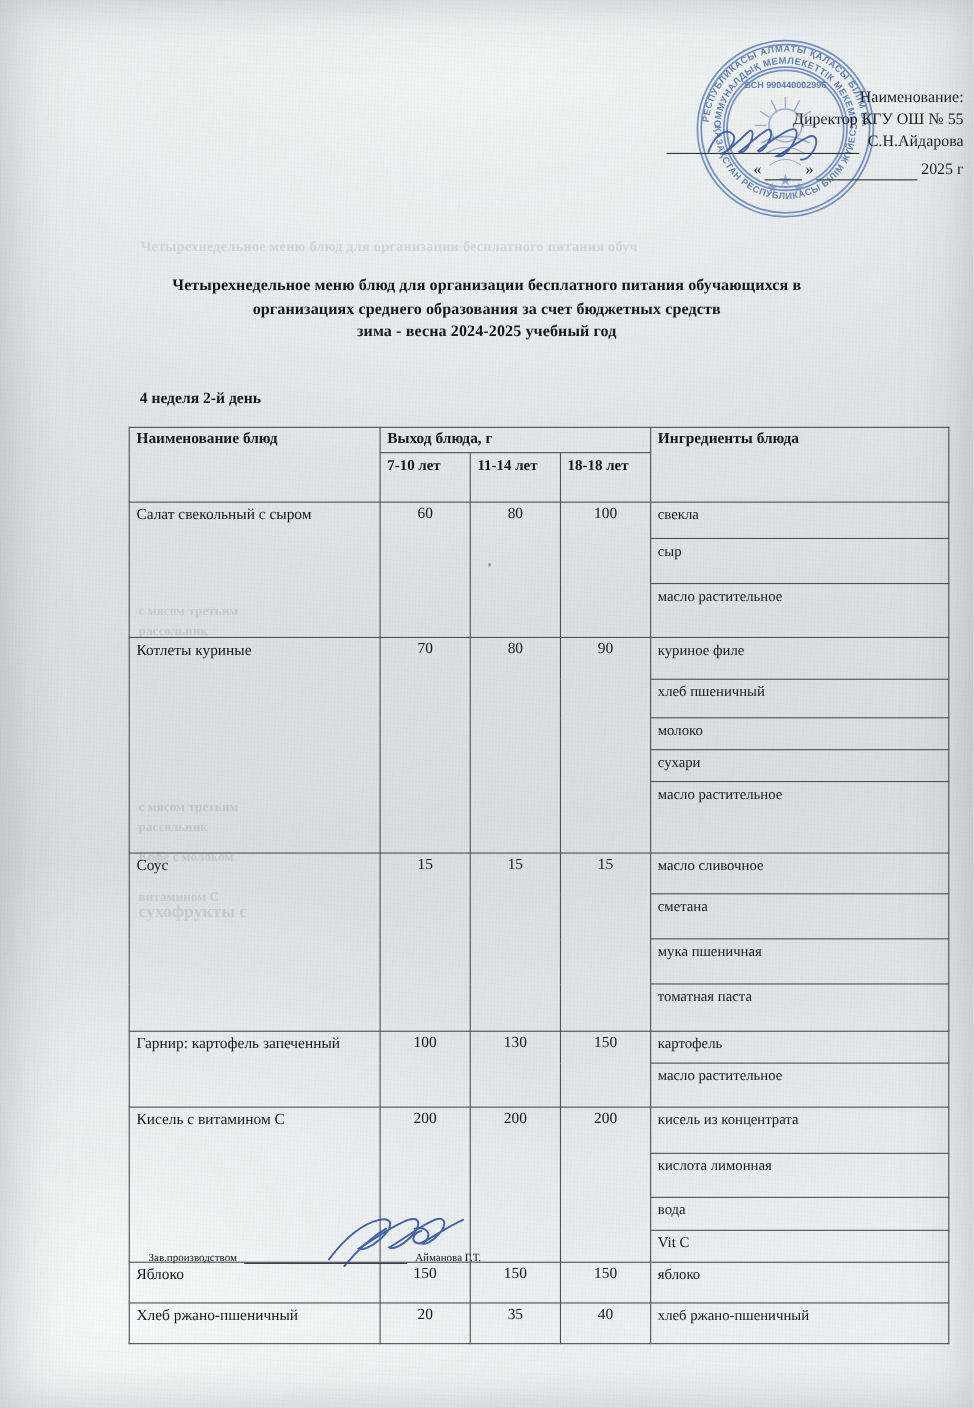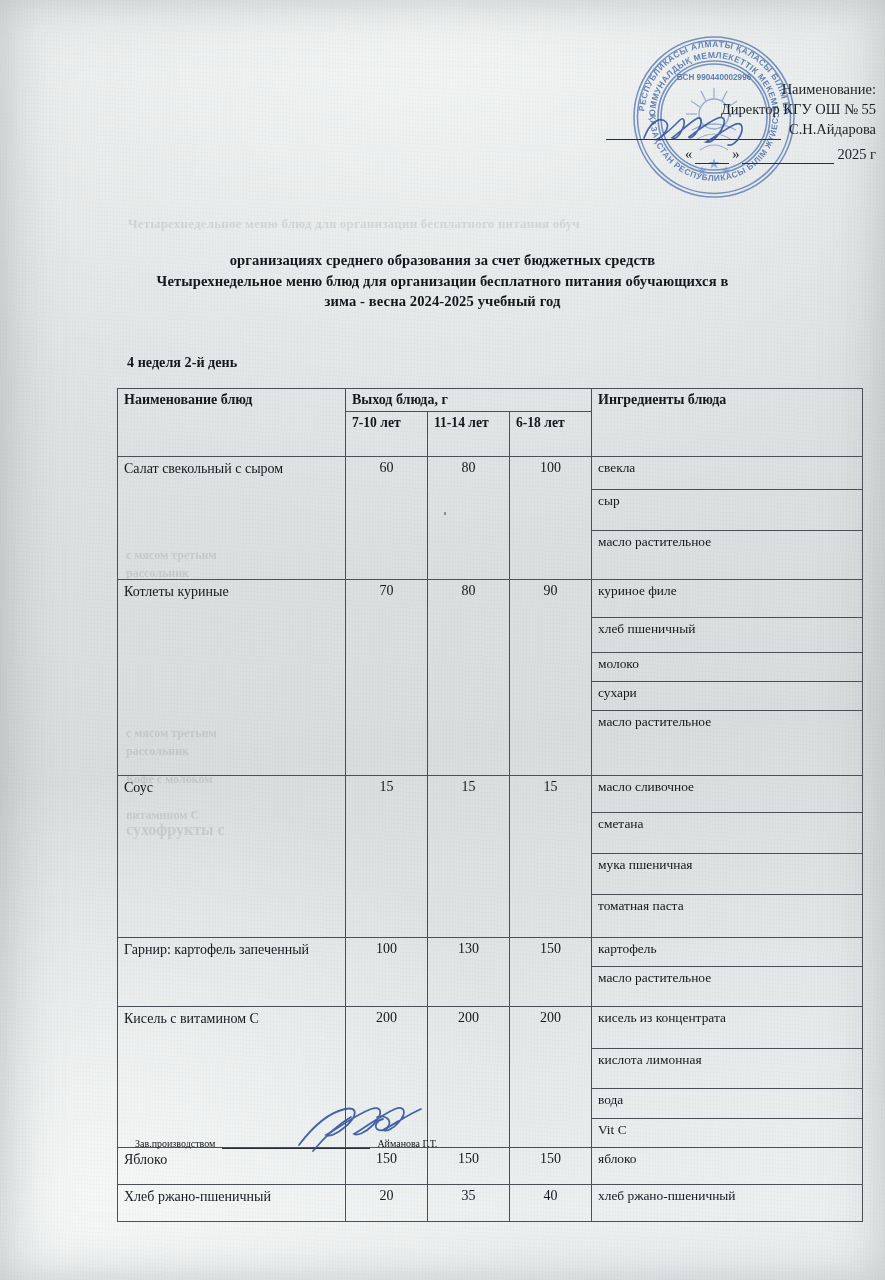--- a/index.html
+++ b/index.html
@@ -327,39 +327,39 @@
   <div id="dir-signature">
     <svg viewBox="0 0 126 40" xmlns="http://www.w3.org/2000/svg">
       <g fill="none" stroke="#33539e" stroke-width="1.7" stroke-linecap="round" opacity="0.88">
         <path d="M 4,26 C 10,10 20,4 26,10 C 31,15 22,26 16,28 C 24,24 34,14 40,8 C 44,4 46,10 42,18 C 39,25 34,28 32,26 C 38,22 48,12 56,7 C 62,3 63,10 58,18 C 54,25 50,27 49,25 C 56,20 68,10 78,6 C 86,3 86,11 80,20 C 75,28 70,31 66,30 C 74,26 86,16 96,12"></path>
         <path d="M 96,12 C 102,10 104,16 100,24 C 97,30 92,34 88,33"></path>
       </g>
     </svg>
   </div>
 
   <div id="doc-title">
+    <div>Четырехнедельное меню блюд для организации бесплатного питания обучающихся в</div>
     <div>организациях среднего образования за счет бюджетных средств</div>
-    <div>Четырехнедельное меню блюд для организации бесплатного питания обучающихся в</div>
     <div>зима - весна 2024-2025 учебный год</div>
   </div>
 
   <div id="day-heading">4 неделя 2-й день</div>
 
   <div id="menu-table-wrap">
     <table class="menu">
       <thead>
         <tr>
           <th class="h-name" rowspan="2">Наименование блюд</th>
           <th class="h-yield" colspan="3">Выход блюда, г</th>
           <th class="h-ingr" rowspan="2">Ингредиенты блюда</th>
         </tr>
         <tr>
           <th class="h-age col-a">7-10 лет</th>
           <th class="h-age col-b">11-14 лет</th>
-          <th class="h-age col-c">6-18 лет</th>
+          <th class="h-age col-c">18-18 лет</th>
         </tr>
       </thead>
       <tbody id="menu-body">
           <tr>
             <td class="c-name" rowspan="3">Салат свекольный с сыром</td>
             <td class="c-num" rowspan="3">60</td>
             <td class="c-num" rowspan="3">80</td>
             <td class="c-num" rowspan="3">100</td>
             <td class="c-ingr" style="height: 26px;">свекла</td>
           </tr>

